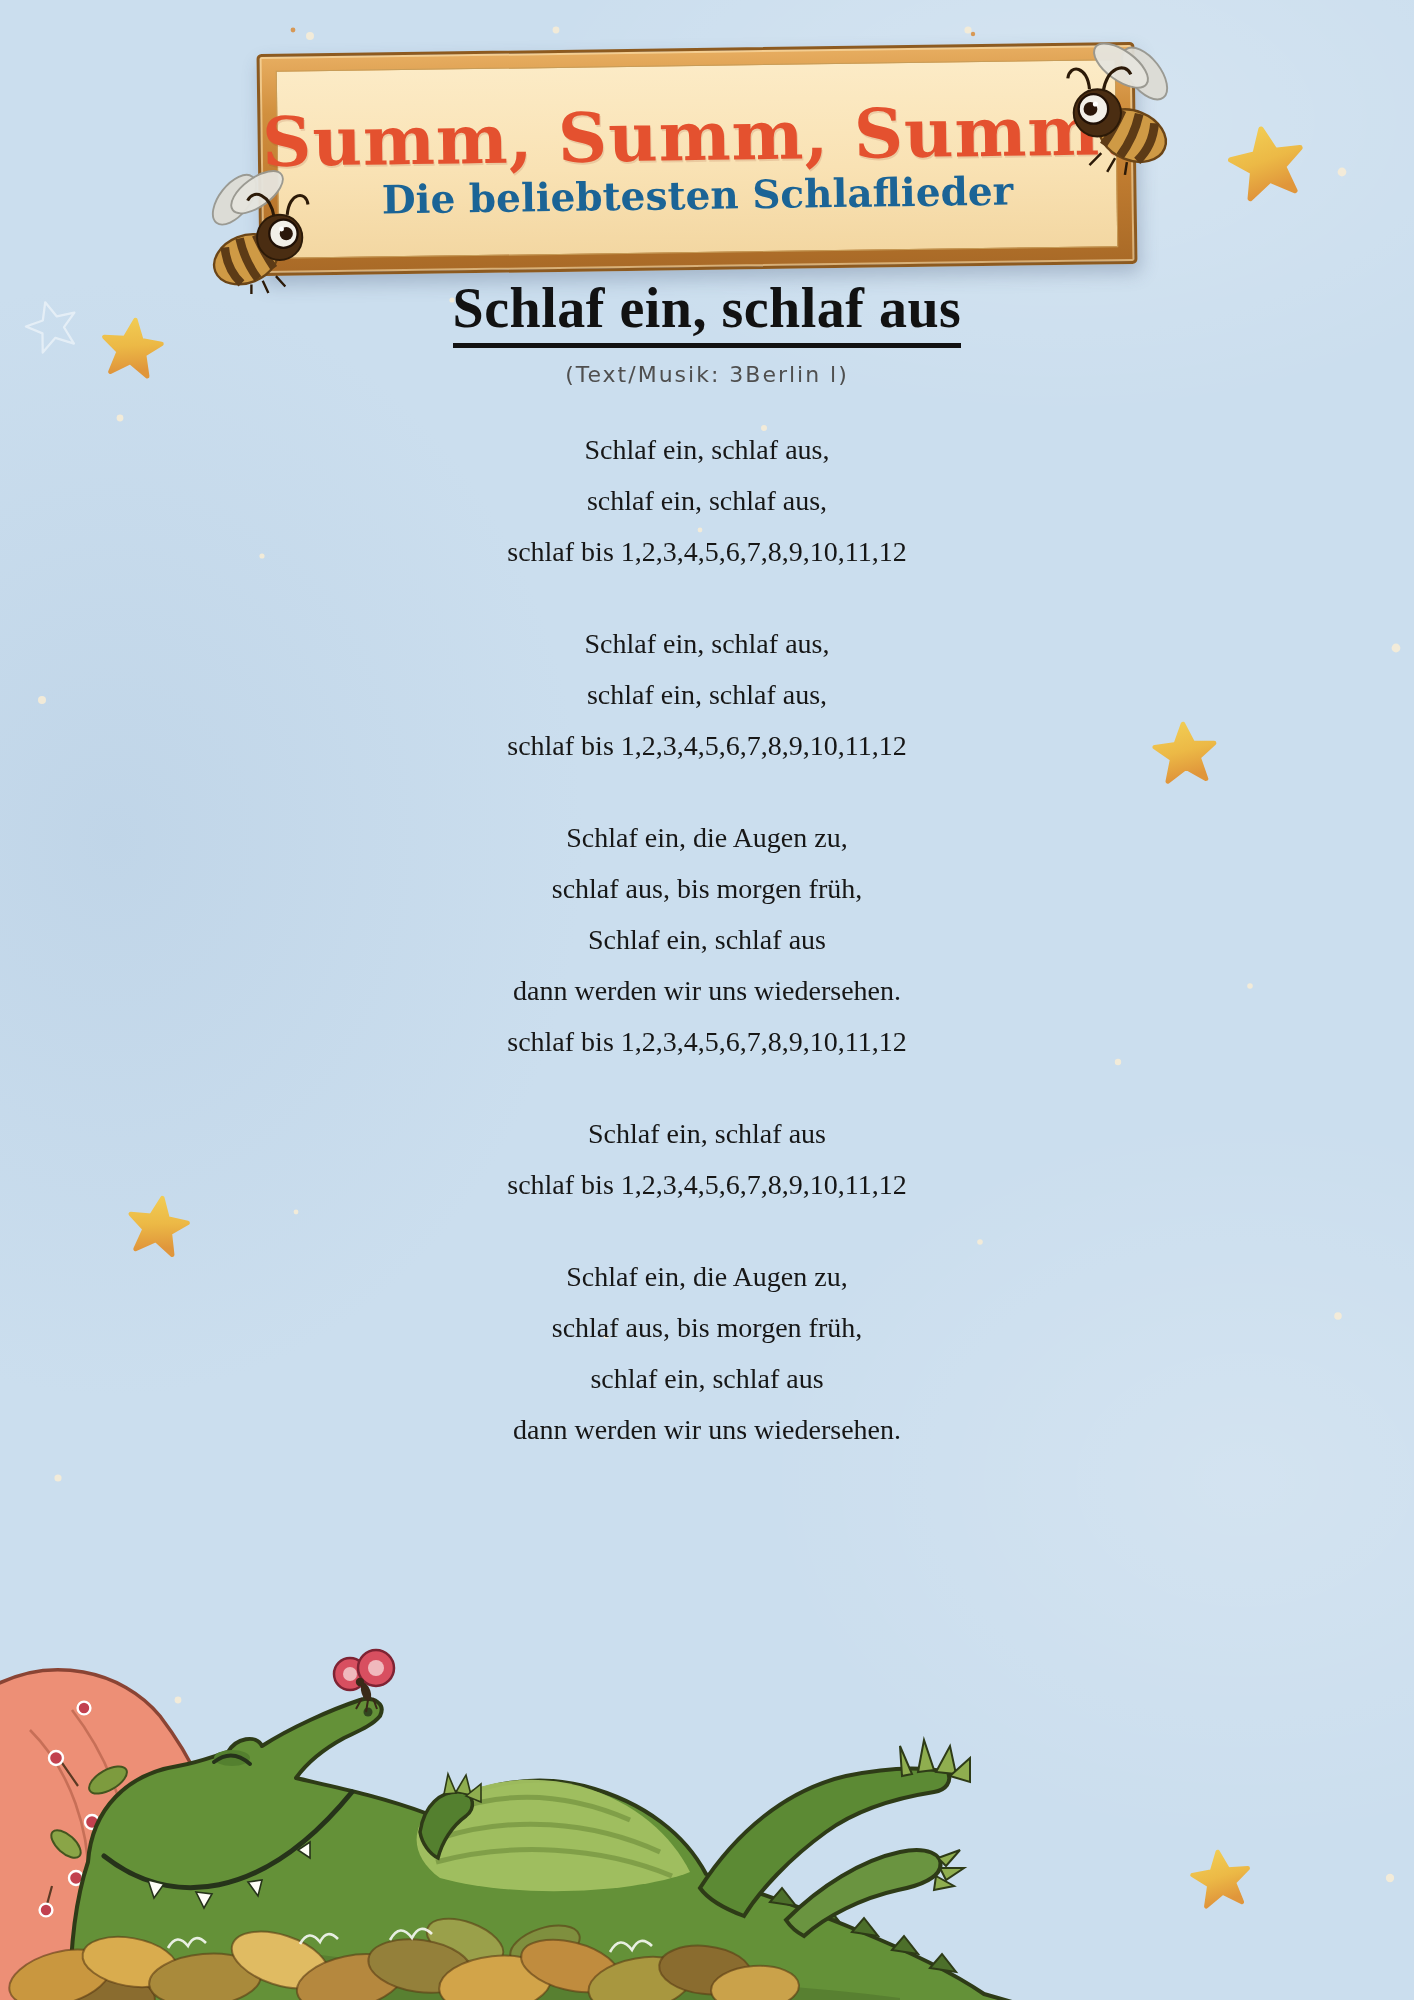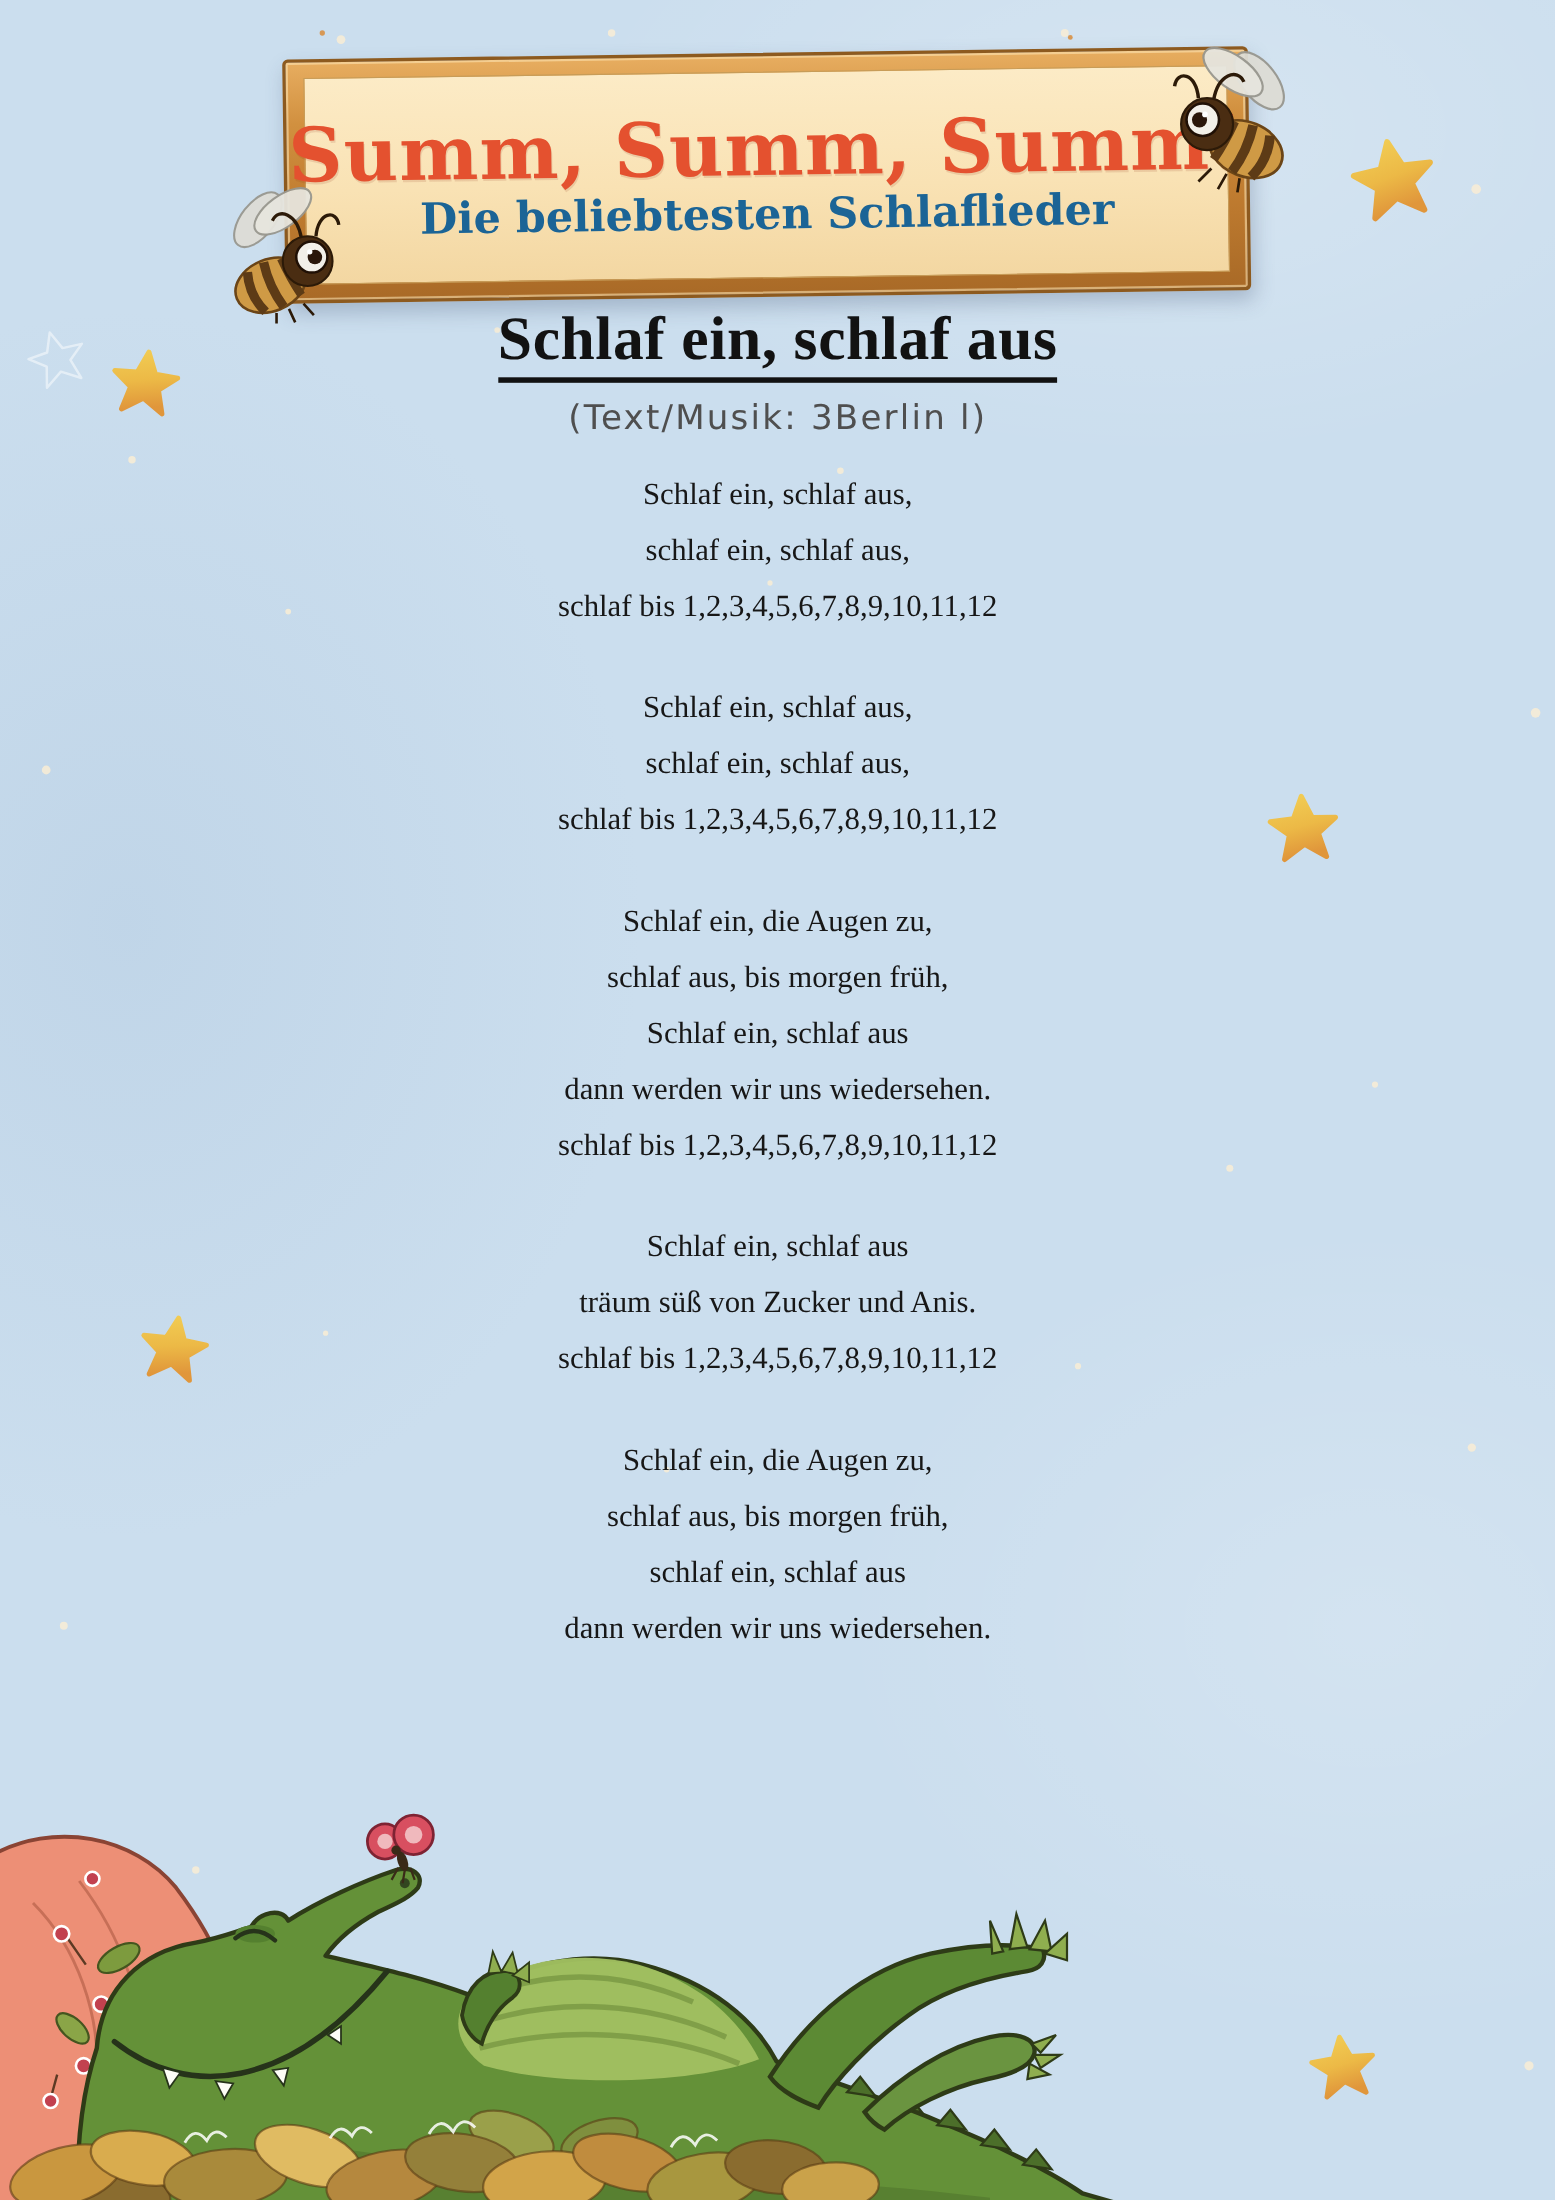--- a/index.html
+++ b/index.html
@@ -61,21 +61,21 @@
   }
   .song-title span{
     font-size:56px; font-weight:bold; color:#121212;
     border-bottom:5px solid #121212; padding-bottom:4px;
     letter-spacing:.5px;
   }
   .song-credit{
     position:absolute; top:362px; left:0; width:100%;
     text-align:center;
     font-family:"DejaVu Sans", sans-serif;
-    font-size:31px; color:var(--credit-gray,#4f4f4f);
+    font-size:22px; color:var(--credit-gray,#4f4f4f);
     letter-spacing:2px; z-index:2;
   }
   .lyrics{
     position:absolute; top:424px; left:0; width:100%;
     text-align:center; z-index:2;
     font-size:28px; line-height:51px;
     color:var(--text-black,#171717);
   }
   .stanza{margin:0 0 41px 0;}
 
@@ -217,21 +217,20 @@
       </div>
       <div class="stanza">
         <div class="line">Schlaf ein, die Augen zu,</div>
         <div class="line">schlaf aus, bis morgen früh,</div>
         <div class="line">Schlaf ein, schlaf aus</div>
         <div class="line">dann werden wir uns wiedersehen.</div>
         <div class="line">schlaf bis 1,2,3,4,5,6,7,8,9,10,11,12</div>
       </div>
       <div class="stanza">
         <div class="line">Schlaf ein, schlaf aus</div>
-        <div class="line">träum süß von Zucker und Anis.</div>
         <div class="line">schlaf bis 1,2,3,4,5,6,7,8,9,10,11,12</div>
       </div>
       <div class="stanza">
         <div class="line">Schlaf ein, die Augen zu,</div>
         <div class="line">schlaf aus, bis morgen früh,</div>
         <div class="line">schlaf ein, schlaf aus</div>
         <div class="line">dann werden wir uns wiedersehen.</div>
       </div>
     </div>
 

